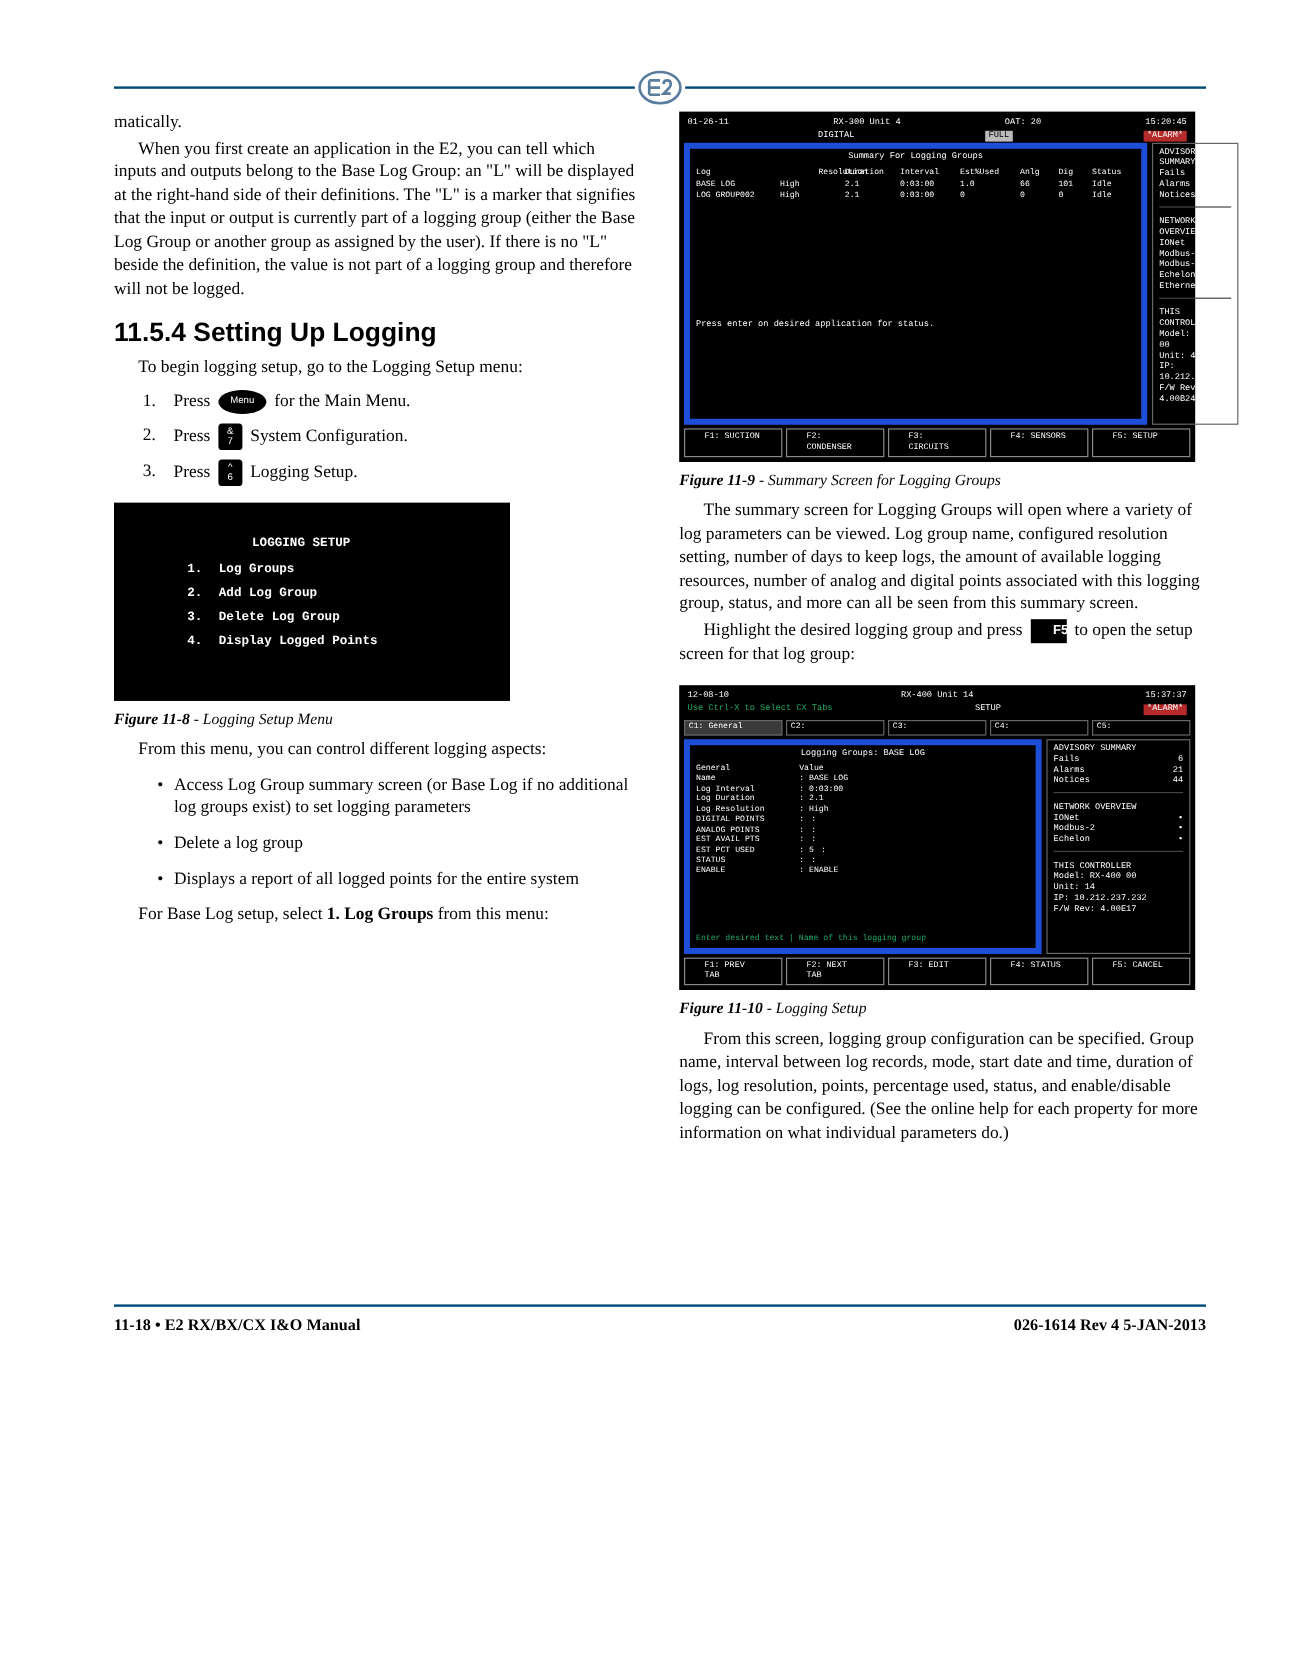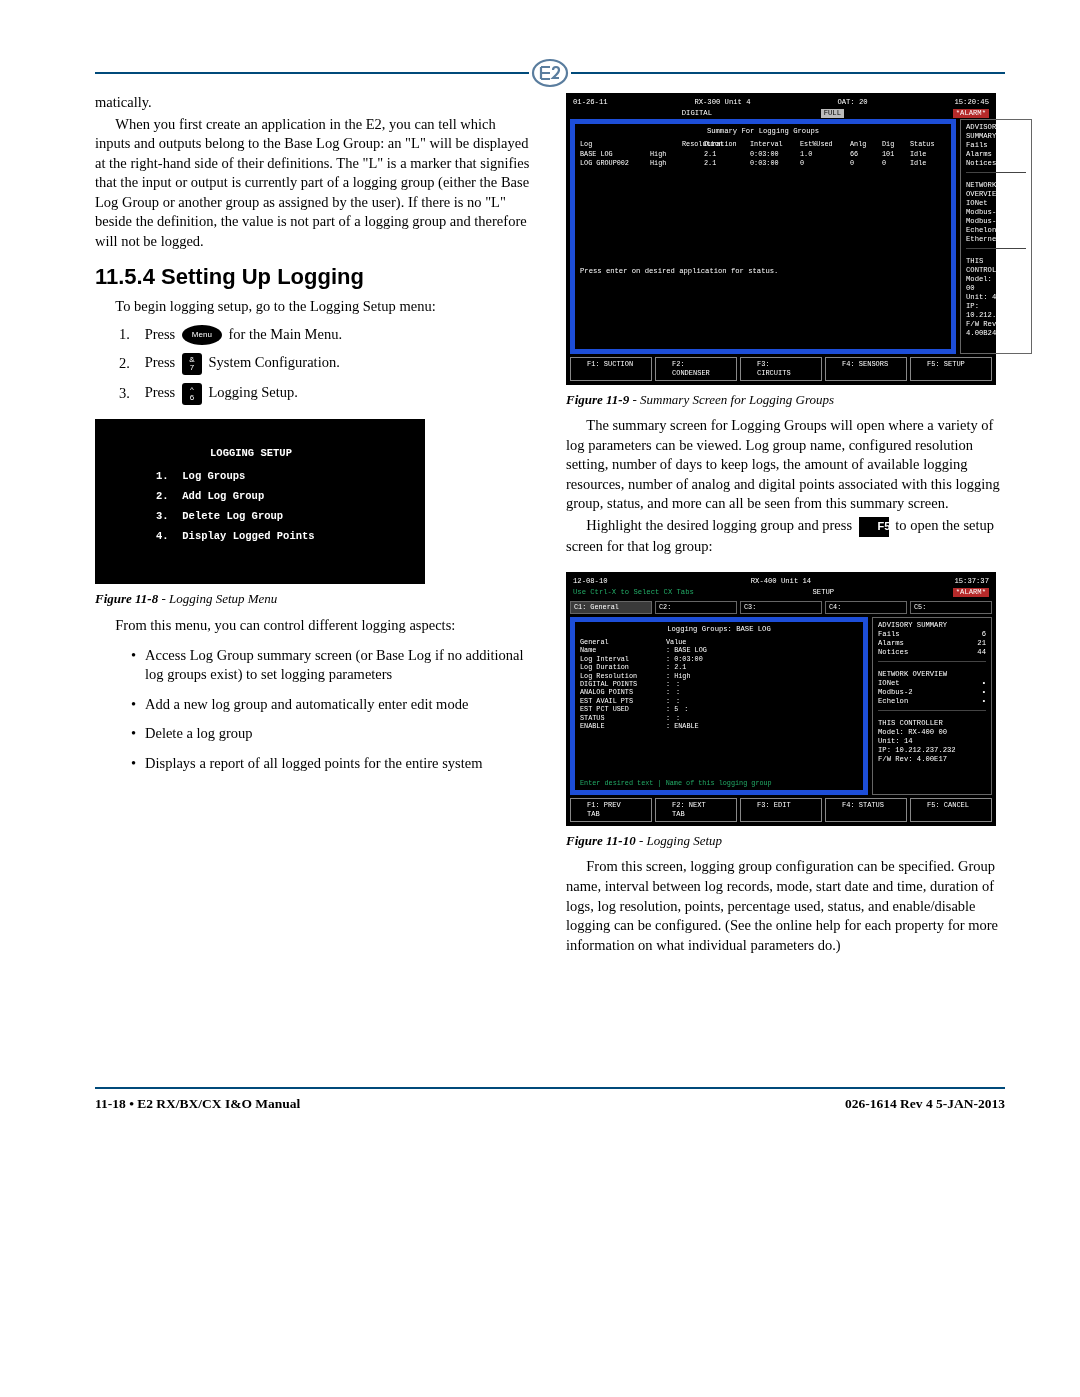--- a/index.html
+++ b/index.html
@@ -166,25 +166,27 @@
           <li><b>4.</b> Display Logged Points</li>
         </ol>
     </div>
     <div class="caption">
       <b>Figure 11-8</b><i> - Logging Setup Menu</i>
     </div>
 
     <p>From this menu, you can control different logging aspects:</p>
     <ul class="bullets" id="bullets">
         <li>Access Log Group summary screen (or Base Log if no additional log groups exist) to set logging parameters</li>
-        <li>Add a new log group and automatically enter edit mode</li>
         <li>Delete a log group</li>
         <li>Displays a report of all logged points for the entire system</li>
       </ul>
 
+    <p>
+      <span>For Base Log setup, select </span><b>1. Log Groups</b><span> from this menu:</span>
+    </p>
   </div>
 
   <div class="col">
 
     <div class="term">
       <div class="bar">
         <span>01-26-11</span>
         <span>RX-300 Unit 4</span>
         <span>OAT:  20</span>
         <span class="bar-right">15:20:45</span>

